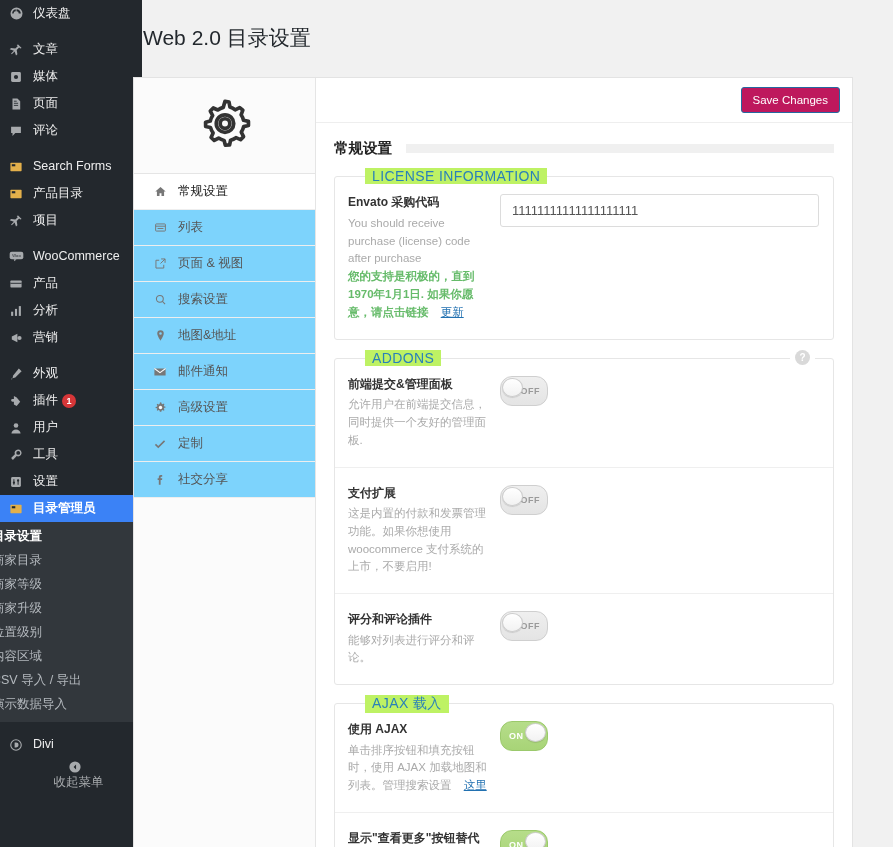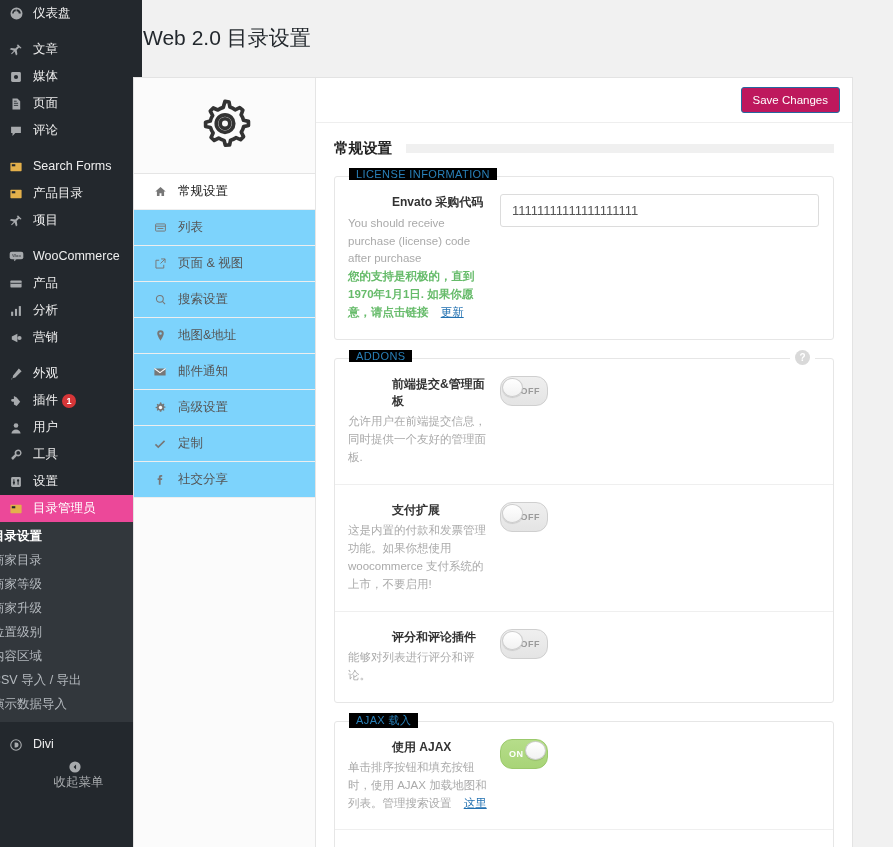--- a/index.html
+++ b/index.html
@@ -24,21 +24,21 @@
     display:flex; align-items:center;
     height:27px; padding-left:7px;
     color:#eee; font-size:12.5px;
     line-height:1;
     white-space:nowrap;
     cursor:pointer;
   }
   .menu-item .mi-label { padding-left:8px; }
   .menu-gap { height:9px; }
   .menu-item.active {
-    background:#ec4899; color:#fff; font-weight:400;
+    background:#3b82f6; color:#fff; font-weight:700;
   }
   .menu-item.active .arrow {
     position:absolute; right:-1px; top:50%;
     margin-top:-8px;
     width:0;height:0;
     border-top:8px solid transparent;
     border-bottom:8px solid transparent;
     border-right:8px solid #f1f1f1;
   }
   .mi-icon {
@@ -149,23 +149,23 @@
   }
 
   .fieldset {
     margin:6px 18px 18px 18px;
     border:1px solid #e6e6e6;
     border-radius:3px;
     position:relative;
     padding-top:0;
   }
   .fs-legend {
-    position:absolute; top:-9px; left:14px;
-    background:#000000; padding:0 7px;
-    color:#2980b9; font-size:11px;
+    position:absolute; top:-9px; left:30px;
+    background:#bef264; padding:0 7px;
+    color:#2980b9; font-size:14px;
     letter-spacing:.4px;
   }
   .fs-help {
     position:absolute; top:-9px; right:18px;
     background:#fff; padding:0 5px;
   }
   .help-circle {
     width:15px;height:15px;border-radius:50%;
     background:#d9d9d9; color:#fff;
     font-size:10px;font-weight:700;
@@ -178,21 +178,20 @@
     border-bottom:1px solid #efefef;
   }
   .row:last-child { border-bottom:none; }
   .row-label {
     width:165px; flex:0 0 165px;
     padding-left:13px; padding-right:10px;
   }
   .rl-title {
     font-size:12px; font-weight:700; color:#333;
     line-height:1.45;
-    margin-left:44px;
   }
   .rl-desc {
     font-size:11.5px; color:#aaa;
     line-height:1.55; margin-top:3px;
   }
   .rl-desc .green { color:#66bb6a; font-weight:700; }
   .rl-desc a { color:#2271b1;margin-left:9px; }
   .row-control { flex:1; padding-right:14px; min-width:0; }
 
   .txtinput {

